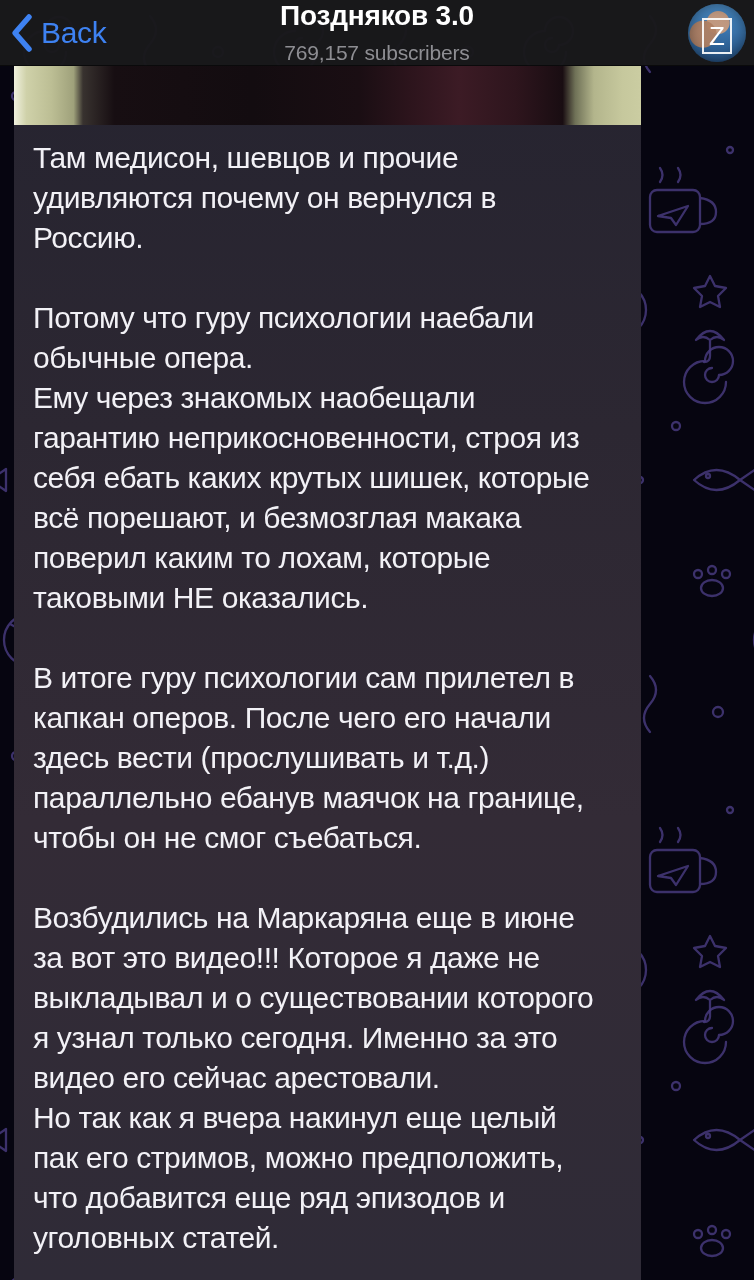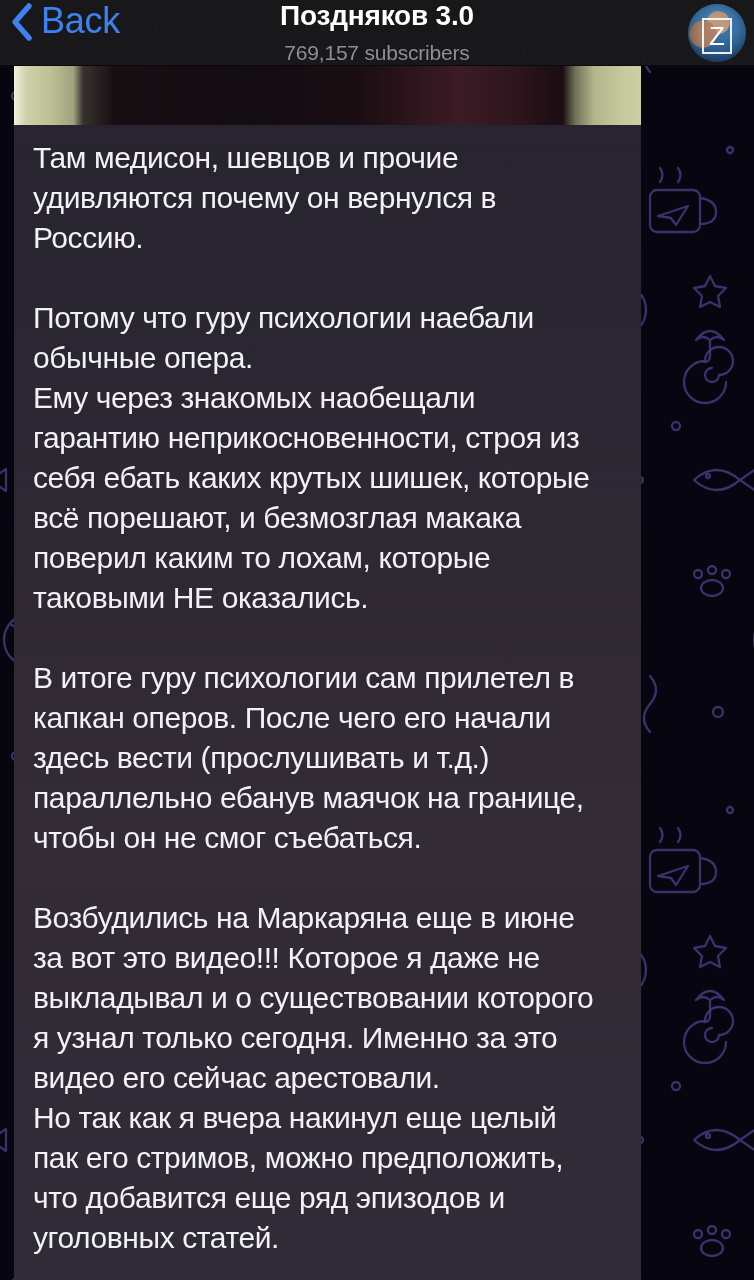--- a/index.html
+++ b/index.html
@@ -16,23 +16,23 @@
   
   .navbar {
     position: absolute; top: 0; left: 0; width: 754px; height: 66px;
     background: rgba(25,25,27,0.97);
     border-bottom: 1px solid rgba(0,0,0,0.55);
     z-index: 30;
     display: flex; align-items: center;
   }
   .back-btn {
     position: absolute; left: 10px; top: 0; height: 66px;
-    display: flex; gap: 7px;
+    display: flex; align-items: center; gap: 7px;
     background: none; border: none; cursor: pointer;
-    color: #3e82f2; font-size: 36px; font-family: "Liberation Sans", sans-serif;
+    color: #3e82f2; font-size: 30px; font-family: "Liberation Sans", sans-serif;
     letter-spacing: -0.3px;
   }
   .title-block {
     position: absolute; left: 0; right: 0; top: 0; height: 66px;
     display: flex; flex-direction: column; align-items: center; justify-content: space-between;
     pointer-events: none;
   }
   .chat-title {
     color: #ffffff; font-size: 28px; font-weight: 700; letter-spacing: -0.2px;
     line-height: 32px;

